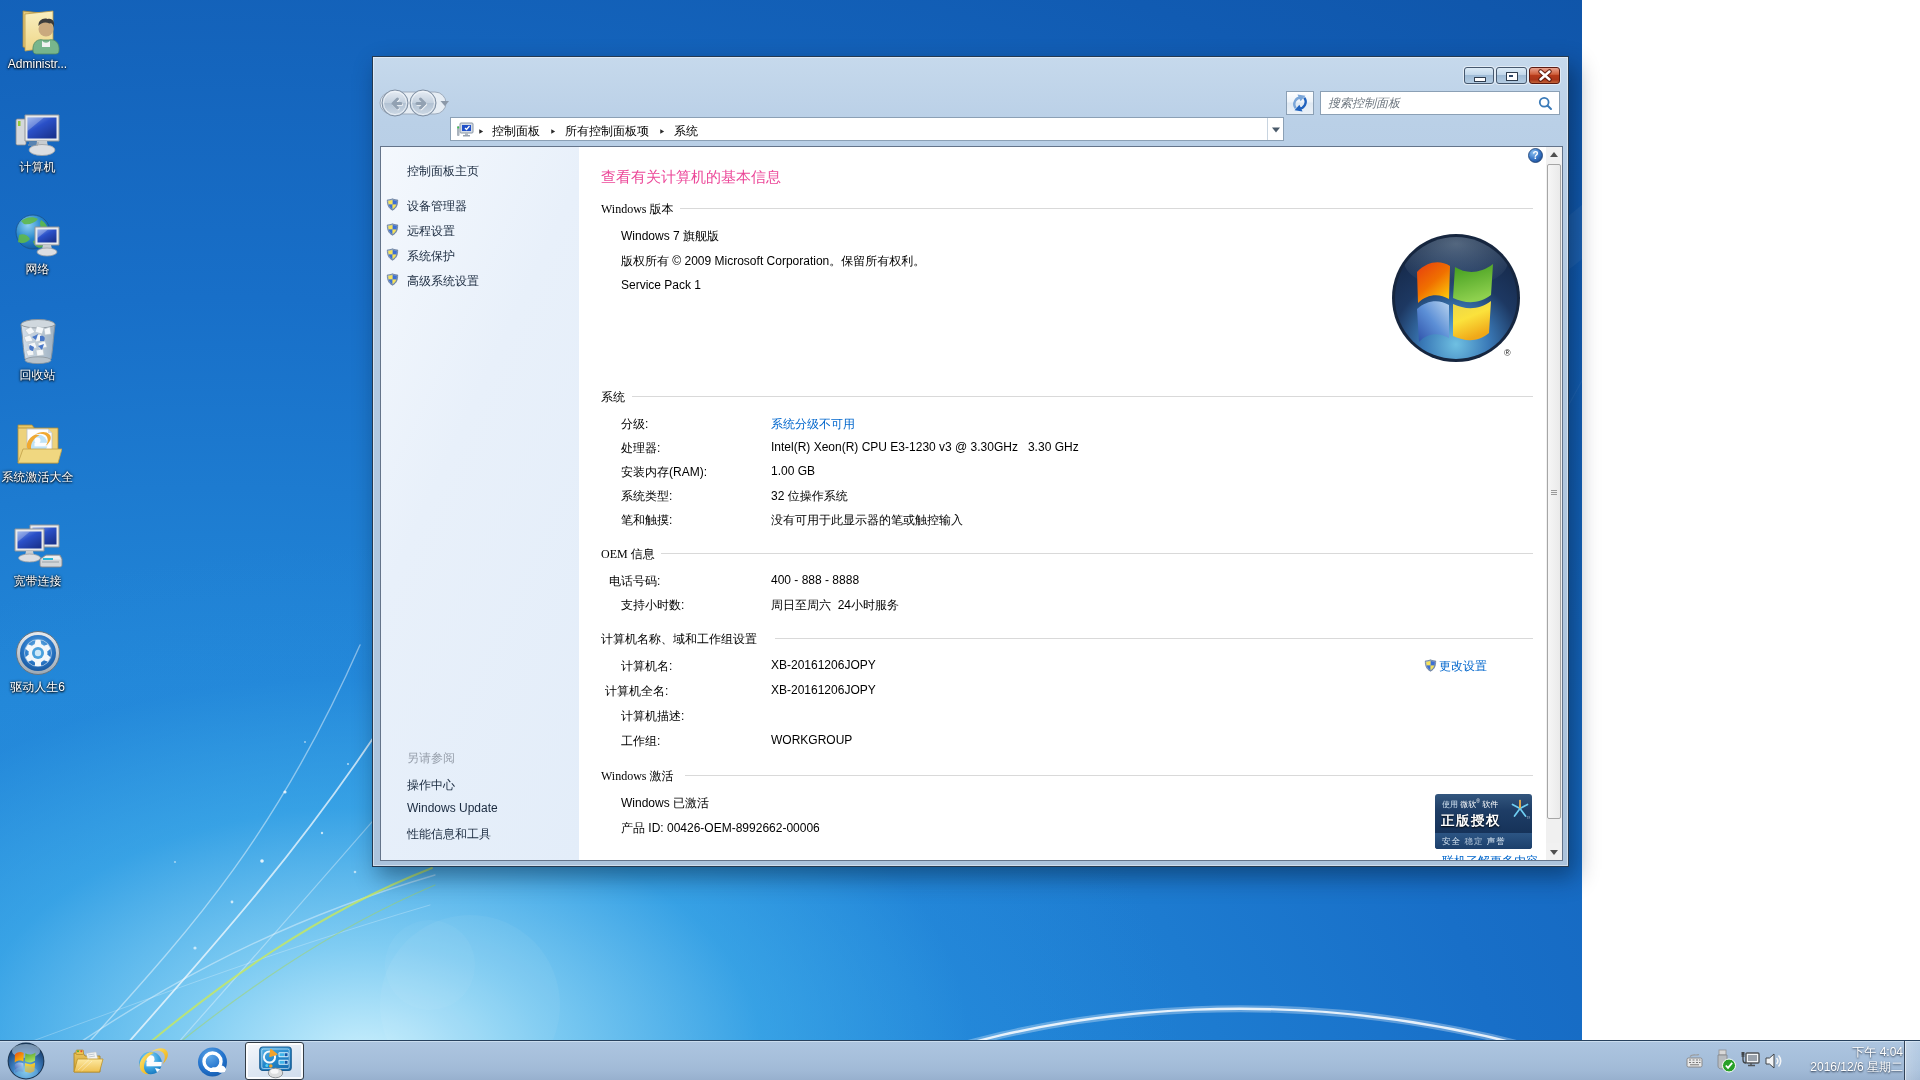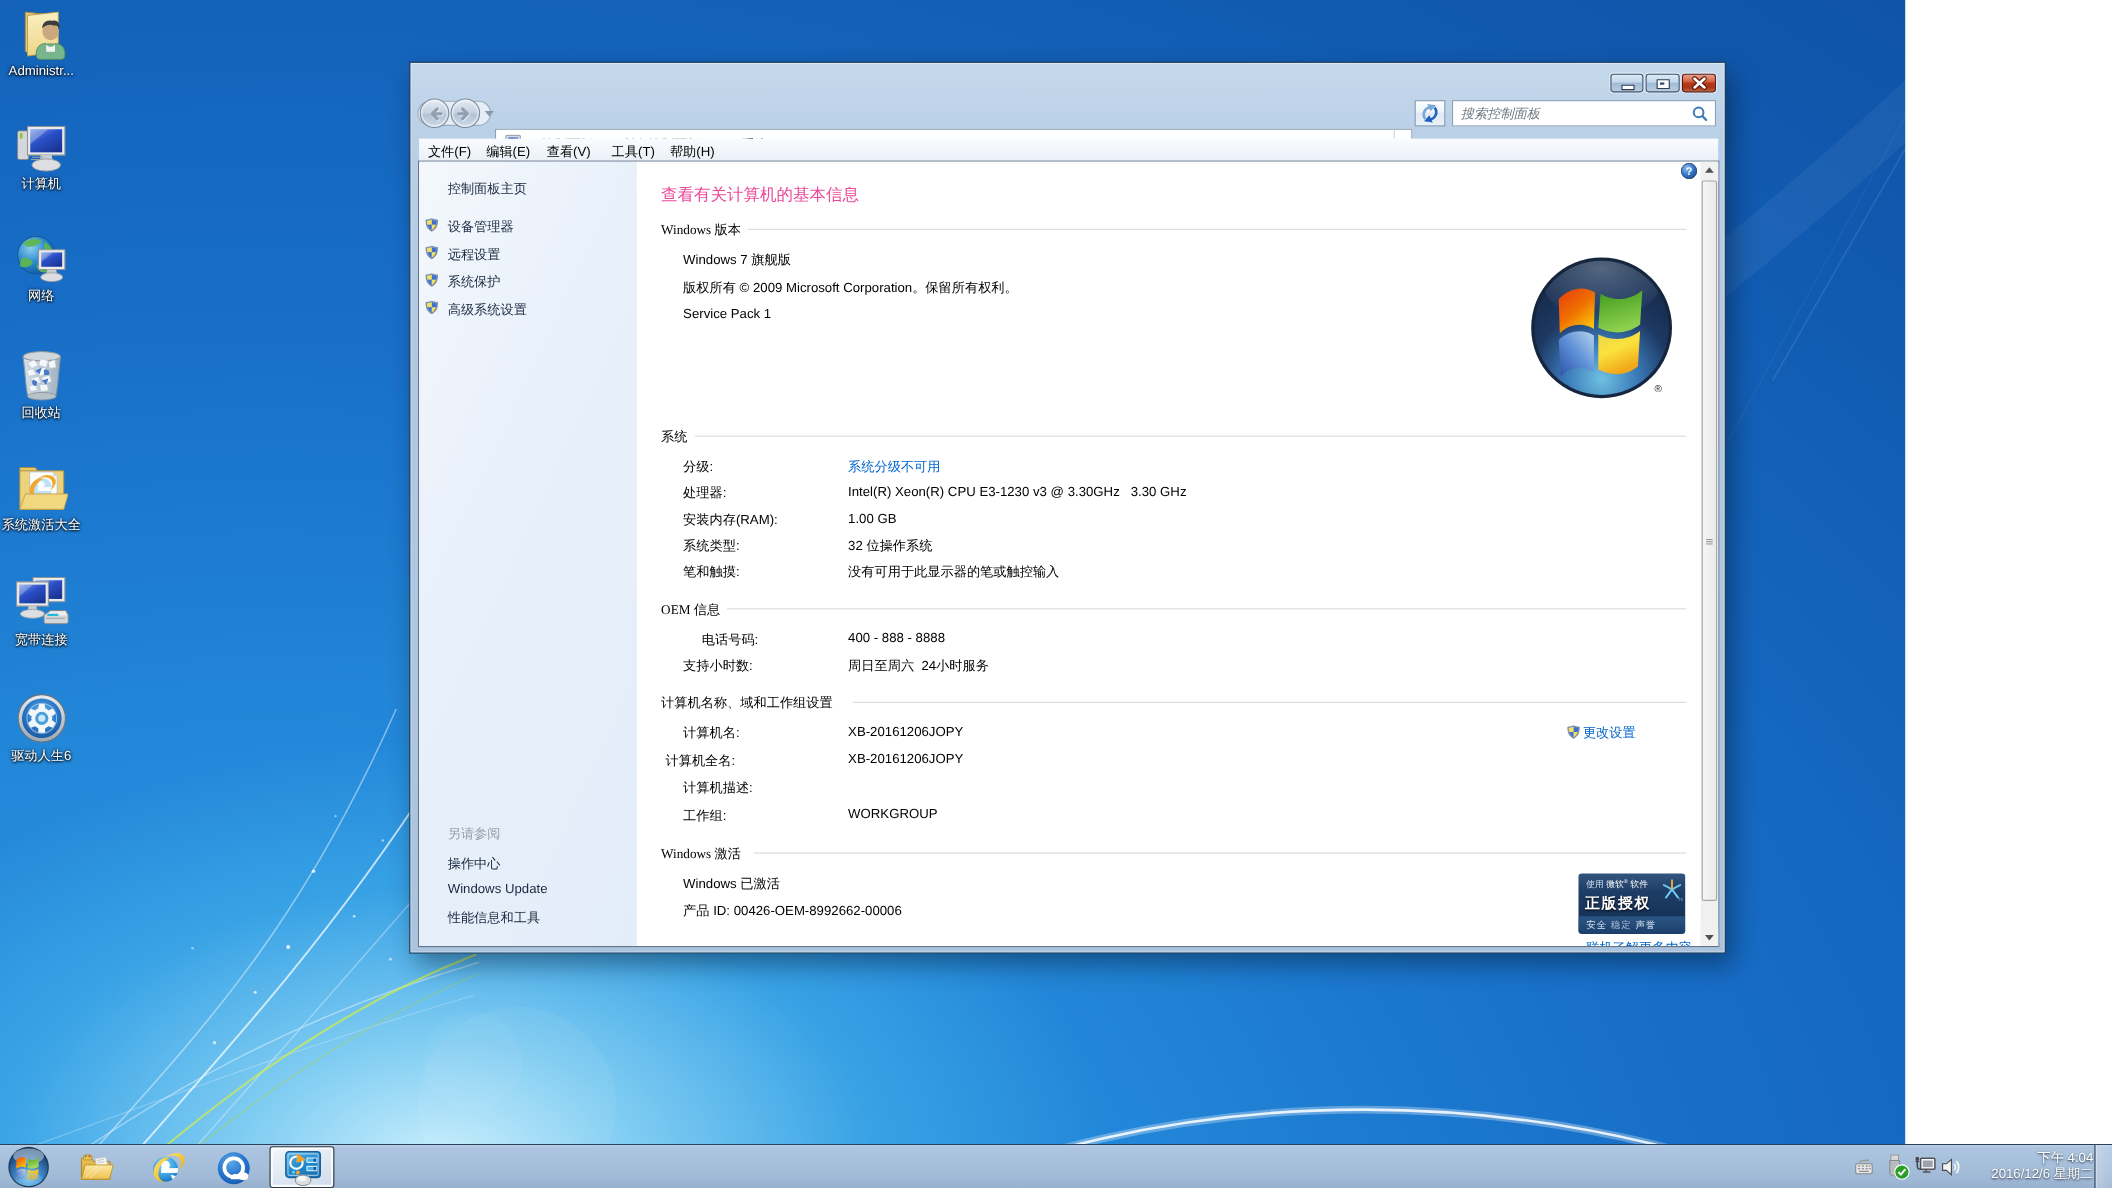--- a/index.html
+++ b/index.html
@@ -1,17 +1,17 @@
 <!DOCTYPE html>
 <html><head>
 <meta charset="utf-8">
 <style>
   html,body{margin:0;padding:0;width:1920px;height:1080px;overflow:hidden;
     font-family:"Liberation Sans",sans-serif;}
-  #desktop{position:absolute;inset:0;width:1732px;height:1080px;}
+  #desktop{position:absolute;inset:0;width:1582px;height:1080px;}
   .abs{position:absolute;}
   
   #wall{position:absolute;inset:0;
     background:
       radial-gradient(1050px 660px at 23% 98%, rgba(210,244,254,.95) 0%, rgba(150,220,248,.8) 17%, rgba(70,180,238,.55) 38%, rgba(40,140,222,.28) 58%, rgba(30,110,200,0) 78%),
       radial-gradient(2700px 1900px at 14% 112%, #2e96e0 0%, #2287d8 28%, #186fc8 48%, #115bb2 72%, #0e4fa0 92%, #0d4b9a 100%);
   }
   
   .dicon{position:absolute;left:0;width:75px;text-align:center;color:#fff;font-size:12px;}
   .dicon .lab{margin-top:2px;text-shadow:0 1px 2px #000,0 0 3px #000;letter-spacing:0px;white-space:nowrap;}
@@ -320,27 +320,20 @@
           <path d="M9.8 19.2 L4.2 13.4 L11.4 12.1 Z" fill="#1f62be"></path>
         </g>
       </svg>
     </div>
     <div id="search">搜索控制面板
       <svg style="position:absolute;right:6px;top:4px" width="15" height="15">
         <circle cx="6.2" cy="6.2" r="4.4" fill="none" stroke="#3a7ab8" stroke-width="1.8"></circle>
         <path d="M9.5 9.5 L13 13" stroke="#3a7ab8" stroke-width="2" stroke-linecap="round"></path>
       </svg>
     </div>
-    <div id="menubar">
-      <span style="left:8px">文件(F)</span>
-        <span style="left:61px">编辑(E)</span>
-      <span style="left:116px">查看(V)</span>
-        <span style="left:175px">工具(T)</span>
-      <span style="left:228px">帮助(H)</span>
-    </div>
     <div id="client">
       <div id="sidebar">
         <div class="abs" style="left:26px;top:16px">控制面板主页</div>
         <svg class="abs shld" style="left:5px;top:51px" width="13" height="13">
             <use href="#shield"></use>
           </svg>
         <div class="abs" style="left:26px;top:51px">设备管理器</div>
         <svg class="abs shld" style="left:5px;top:76px" width="13" height="13">
             <use href="#shield"></use>
           </svg>
@@ -417,21 +410,21 @@
         <div class="row-label" style="left:42px;top:293px">处理器:</div>
         <div class="row-val" style="left:192px;top:293px">Intel(R) Xeon(R) CPU E3-1230 v3 @ 3.30GHz&nbsp;&nbsp; 3.30 GHz</div>
         <div class="row-label" style="left:42px;top:317px">安装内存(RAM):</div>
         <div class="row-val" style="left:192px;top:317px">1.00 GB</div>
         <div class="row-label" style="left:42px;top:341px">系统类型:</div>
         <div class="row-val" style="left:192px;top:341px">32 位操作系统</div>
         <div class="row-label" style="left:42px;top:365px">笔和触摸:</div>
         <div class="row-val" style="left:192px;top:365px">没有可用于此显示器的笔或触控输入</div>
         <div class="sechead" style="left:22px;top:399px">OEM 信息</div>
         <div class="hairline" style="left:82px;top:406px;width:872px"></div>
-        <div class="row-label" style="left:59px;top:426px">电话号码:</div>
+        <div class="row-label" style="left:30px;top:426px">电话号码:</div>
         <div class="row-val" style="left:192px;top:426px">400 - 888 - 8888</div>
         <div class="row-label" style="left:42px;top:450px">支持小时数:</div>
         <div class="row-val" style="left:192px;top:450px">周日至周六&nbsp; 24小时服务</div>
         <div class="sechead" style="left:22px;top:484px">计算机名称、域和工作组设置</div>
         <div class="hairline" style="left:196px;top:491px;width:758px"></div>
         <div class="row-label" style="left:42px;top:511px">计算机名:</div>
         <div class="row-val" style="left:192px;top:511px">XB-20161206JOPY</div>
         <svg class="abs shld" style="left:845px;top:512px" width="13" height="13">
             <use href="#shield"></use>
           </svg>

